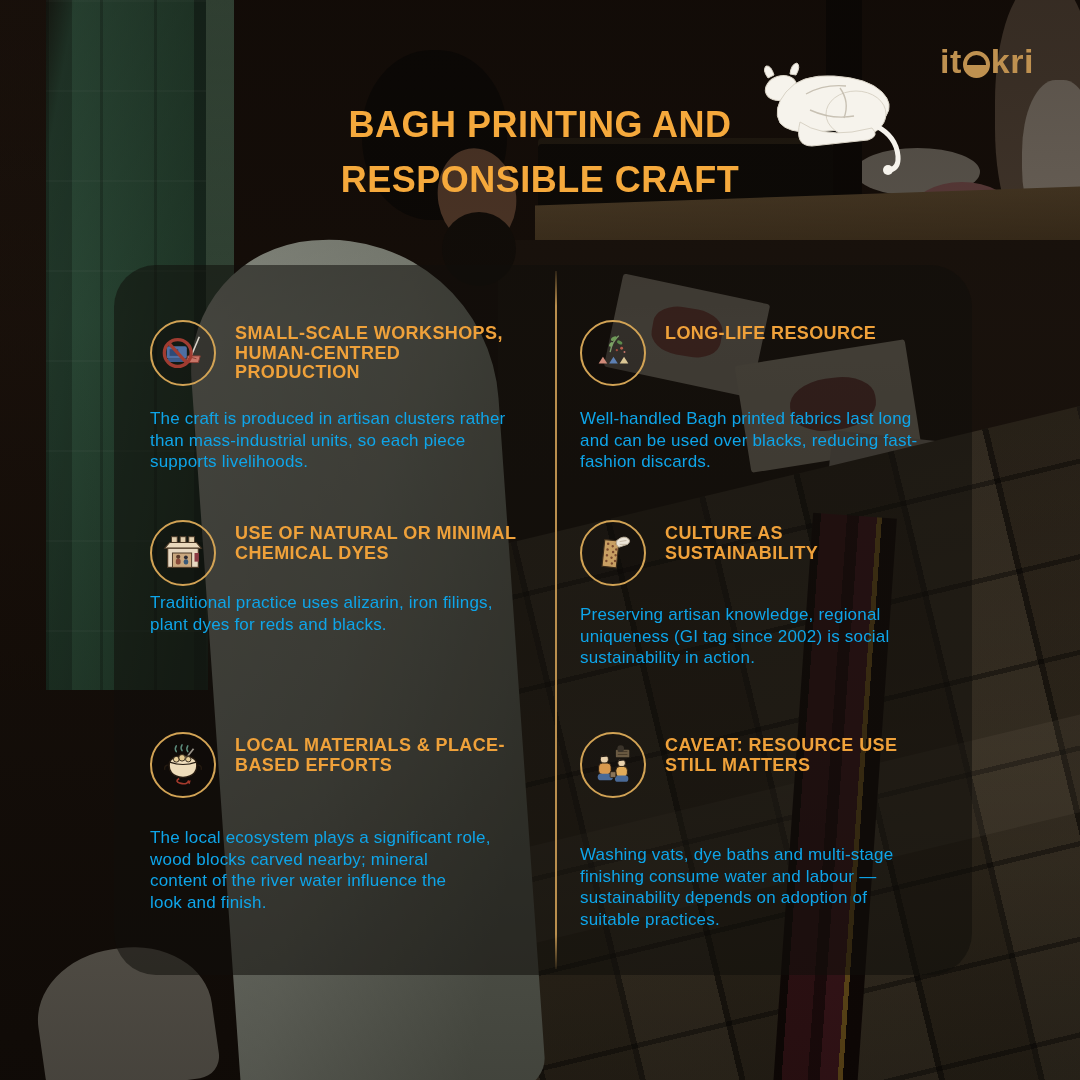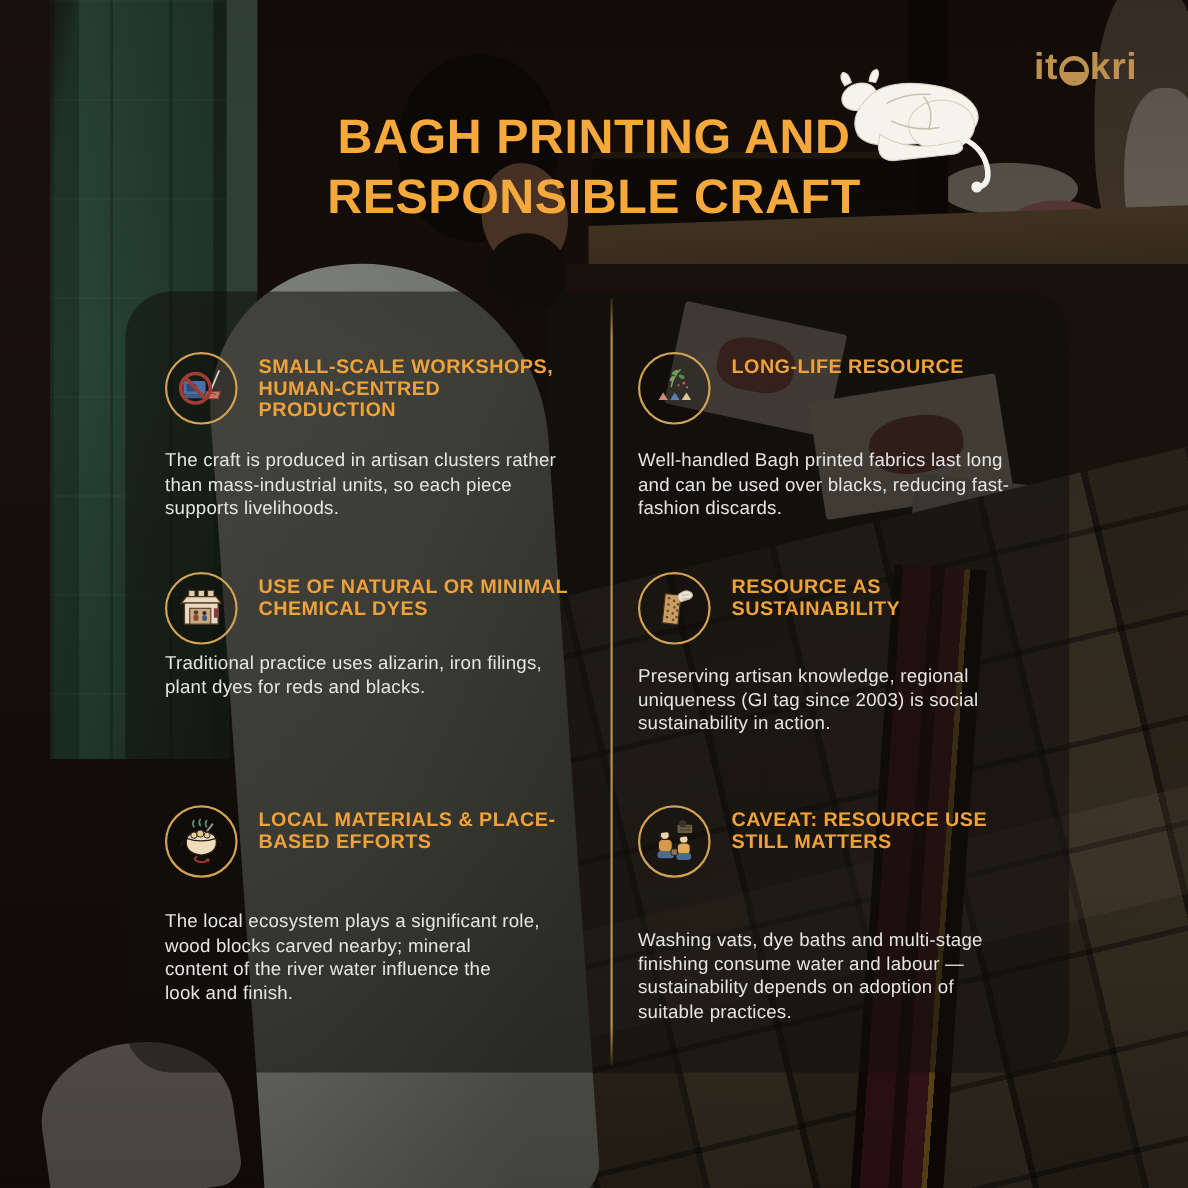--- a/index.html
+++ b/index.html
@@ -57,40 +57,40 @@
   .man-face{left:438px;top:148px;width:78px;height:98px;border-radius:50%;background:#6a4a36;transform:rotate(-10deg);}
   .man-beard{left:442px;top:212px;width:74px;height:74px;border-radius:50%;background:#15100b;}
   .man-body{left:212px;top:238px;width:305px;height:860px;border-radius:130px 170px 30px 0;
     background:linear-gradient(105deg,#b9bfb2,#a8aea0 45%,#848a7c 85%);transform:rotate(-4deg);}
   .sack{left:38px;top:948px;width:175px;height:140px;border-radius:48% 48% 22px 22px;background:#8d887c;transform:rotate(-8deg);}
   .dim{position:absolute;inset:0;
     background:linear-gradient(180deg,rgba(8,5,3,.44),rgba(8,5,3,.30) 30%,rgba(8,5,3,.38) 68%,rgba(6,4,2,.52));}
 
   
   .title{left:0;top:97px;width:1080px;text-align:center;
-    color:#F5A93C;font-size:44px;line-height:55px;font-weight:800;letter-spacing:.5px;
+    color:#F5A93C;font-size:36px;line-height:55px;font-weight:800;letter-spacing:.5px;
     white-space:pre;}
   .logo{left:940px;top:42px;display:flex;align-items:center;color:#BF9150;font-weight:800;font-size:34px;letter-spacing:.5px;}
   .logo .oglyph{display:inline-block;width:19px;height:19px;border:4px solid #BF9150;border-radius:50%;
     background:linear-gradient(0deg,#BF9150 46%,transparent 46%);margin:6px 1px 0 1px;}
   .cow{left:748px;top:48px;}
 
   
   .panel{left:114px;top:265px;width:858px;height:710px;border-radius:42px;
     background:rgba(17,15,11,.55);}
   .divider{position:absolute;left:441px;top:6px;width:2px;height:698px;
     background:linear-gradient(180deg,rgba(185,142,77,.15),#B98E4D 5%,#B98E4D 95%,rgba(185,142,77,.1));}
   .section{position:absolute;width:412px;}
   .sec-icon{position:absolute;left:0;top:0;width:66px;height:66px;border:2px solid #D2A355;border-radius:50%;
     box-sizing:border-box;display:flex;align-items:center;justify-content:center;background:rgba(10,8,6,.25);}
   .sec-icon svg{width:46px;height:46px;}
   .sec-heading{position:absolute;left:85px;top:4px;
     color:#EFA13A;font-size:18px;line-height:19.5px;font-weight:800;letter-spacing:.4px;white-space:pre;}
   .sec-body{position:absolute;left:0;
-    color:#e5e5e5;font-size:17px;line-height:21.5px;font-weight:400;letter-spacing:.2px;white-space:pre;}
+    color:#0ea5e9;font-size:17px;line-height:21.5px;font-weight:400;letter-spacing:.2px;white-space:pre;}
 </style>
 </head>
 <body>
 
 <div class="stage">
 
   <div class="bg">
     <div class="abs wall-left"></div>
     <div class="abs door"></div>
     <div class="abs door-frame"></div>
@@ -237,24 +237,24 @@
                 <circle cx="27" cy="26" r="1.3"></circle>
               <circle cx="18" cy="33" r="1.3"></circle>
                 <circle cx="24" cy="35" r="1.3"></circle>
                 <circle cx="27" cy="32" r="1.3"></circle>
             </g>
           </g>
           <path d="M28 11 q7 -6 12 -2 q3 3 -1 6 l-9 3 q-4 -3 -2 -7 z" fill="#ece5d8" stroke="#b8ab97" stroke-width="1"></path>
           <path d="M31 12 l7 -1 M31 15 l8 0" stroke="#b8ab97" stroke-width=".8" fill="none"></path>
         </svg>
       </div>
-      <div class="sec-heading">RESOURCE AS
+      <div class="sec-heading">CULTURE AS
 SUSTAINABILITY</div>
       <div class="sec-body" style="top:84px">Preserving artisan knowledge, regional
-uniqueness (GI tag since 2003) is social
+uniqueness (GI tag since 2002) is social
 sustainability in action.</div>
     </div>
 
     <div class="section" style="left:36px;top:467px">
       <div class="sec-icon">
         <svg viewBox="0 0 48 48">
           <g fill="none" stroke="#5d8d7d" stroke-width="1.6" stroke-linecap="round">
             <path d="M17 4 q-2 3 0 6"></path>
               <path d="M23 3 q-2 3 0 6"></path>
               <path d="M29 4 q-2 3 0 6"></path>

